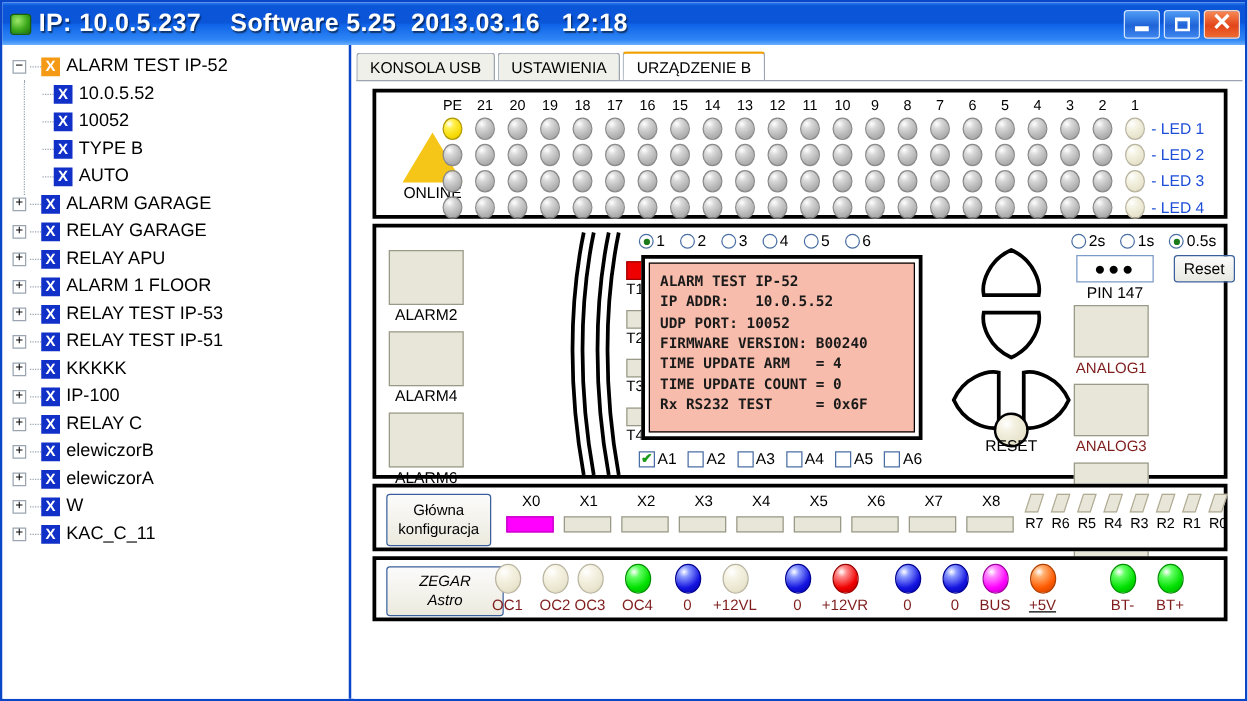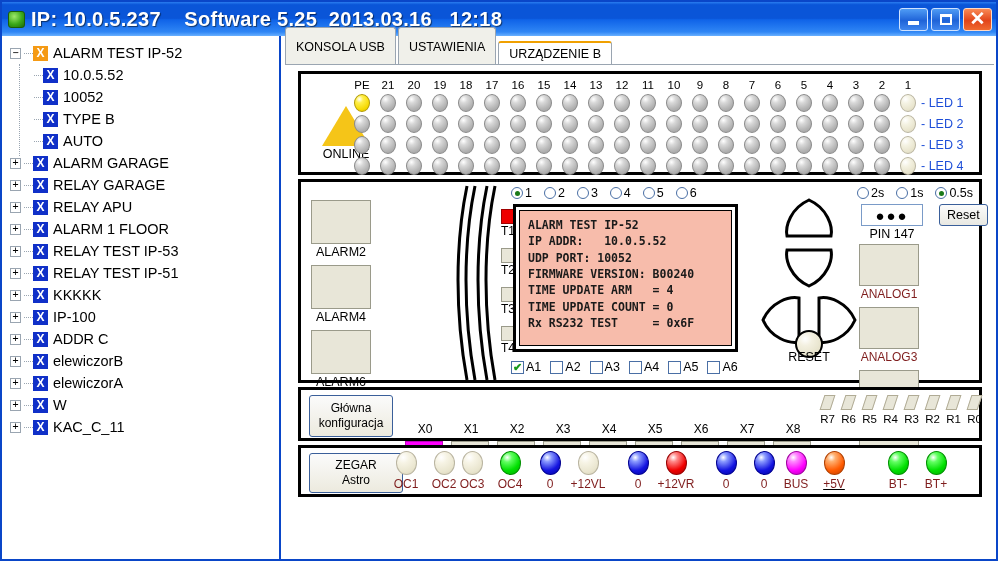--- a/index.html
+++ b/index.html
@@ -108,21 +108,21 @@
     width: 713px; height: 523px;
     background: #ffffff;
   }
 
   
   .tabstrip {
     position: absolute; left: 2px; top: 5px;
     height: 24px; display: flex; align-items: flex-end;
   }
   .tab {
-    height: 38px;
+    height: 23px;
     padding: 0 10px;
     font-size: 12.5px;
     color: #000;
     background: #f0f0ea;
     border: 1px solid #9aa5b1;
     border-bottom: none;
     border-radius: 3px 3px 0 0;
     display: flex; align-items: center;
     margin-right: 2px;
     white-space: nowrap;
@@ -292,21 +292,21 @@
     position: absolute; left: 8px; top: 5px;
     width: 84px; height: 42px;
     border: 1px solid #3a5f9a; border-radius: 3px;
     background: linear-gradient(180deg,#fbfbfb,#eceade);
     font-size: 12px; color: #000;
     display: flex; flex-direction: column; align-items: center; justify-content: center;
     line-height: 1.25; text-align: center;
   }
   .x-items { position: absolute; left: 104px; top: 4px; display: flex; }
   .x-item { width: 40px; text-align: center; margin-right: 6px; }
-  .x-item .lbl { font-size: 12px; color: #000; margin-top: 28px; }
+  .x-item .lbl { font-size: 12px; color: #000; }
   .x-item .bar {
     width: 38px; height: 13px; margin-top: 5px;
     border: 1px solid #9a9a8a; background: #e8e6d8;
   }
   .x-item .bar.magenta { background: #ff00ff; border-color: #c000c0; }
   .r-items { position: absolute; left: 516px; top: 4px; display: flex; }
   .r-item { width: 21px; text-align: center; }
   .r-par {
     width: 11px; height: 15px; margin: 1px auto 3px auto;
     background: #e8e6d8; border: 1px solid #b0ab95;
@@ -317,20 +317,21 @@
   
   #ocblock { top: 374px; width: 684px; height: 52px; }
   .zegar {
     position: absolute; left: 8px; top: 5px;
     width: 94px; height: 40px;
     border: 1px solid #3a5f9a; border-radius: 3px;
     background: linear-gradient(180deg,#fbfbfb,#eceade);
     font-size: 12px; color: #000;
     display: flex; flex-direction: column; align-items: center; justify-content: center;
     line-height: 1.25;
+    font-style: italic;
   }
   .oc-items { position: absolute; top: 3px; display: flex; align-items: flex-start; }
   .oc-item { text-align: center; }
   .rled {
     width: 21px; height: 24px; border-radius: 50%;
     border: 1px solid #8a8a8a; margin: 0 auto;
   }
   .rled.cream { background: radial-gradient(circle at 33% 25%, #ffffff 0%, #f6f3e4 28%, #e9e5ce 70%, #d6d1b6 100%); border-color:#b9b4a0; }
   .rled.green  { background: radial-gradient(circle at 33% 25%, #ffffff 0%, #62ff62 22%, #00e000 62%, #00a800 100%); border-color:#009000; }
   .rled.blue   { background: radial-gradient(circle at 33% 25%, #ffffff 0%, #8a9aff 20%, #1414e0 62%, #0000a0 100%); border-color:#000090; }
@@ -461,21 +462,21 @@
     <div class="tree-row root">
       <div class="expander">+</div>
       <div class="dotline"></div>
       <div class="x-box">X</div>
       <div class="tree-label">IP-100</div>
     </div>
     <div class="tree-row root">
       <div class="expander">+</div>
       <div class="dotline"></div>
       <div class="x-box">X</div>
-      <div class="tree-label">ADDR C</div>
+      <div class="tree-label">RELAY C</div>
     </div>
     <div class="tree-row root">
       <div class="expander">+</div>
       <div class="dotline"></div>
       <div class="x-box">X</div>
       <div class="tree-label">elewiczorB</div>
     </div>
     <div class="tree-row root">
       <div class="expander">+</div>
       <div class="dotline"></div>

